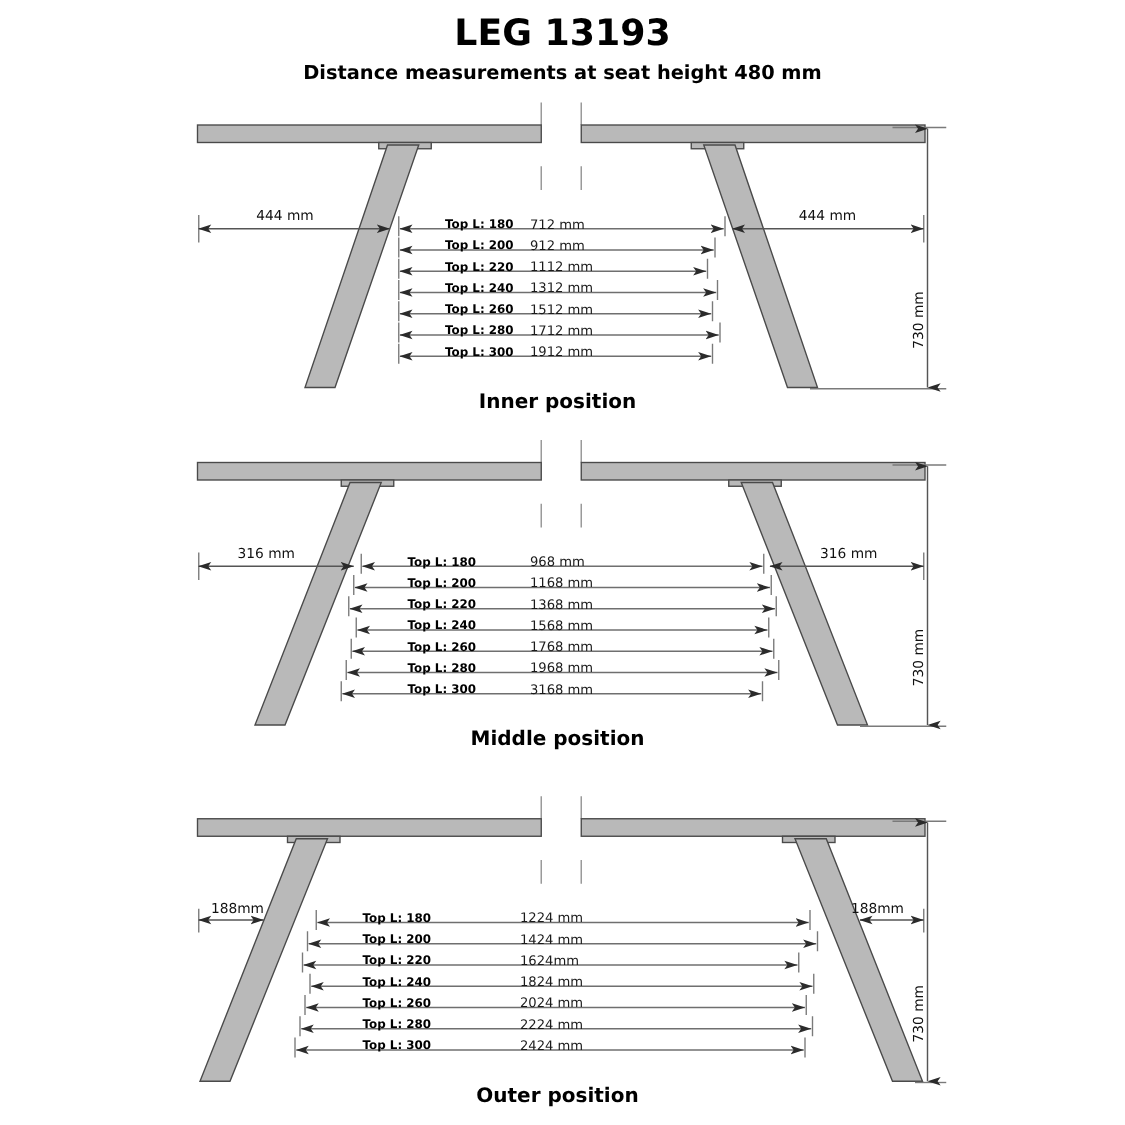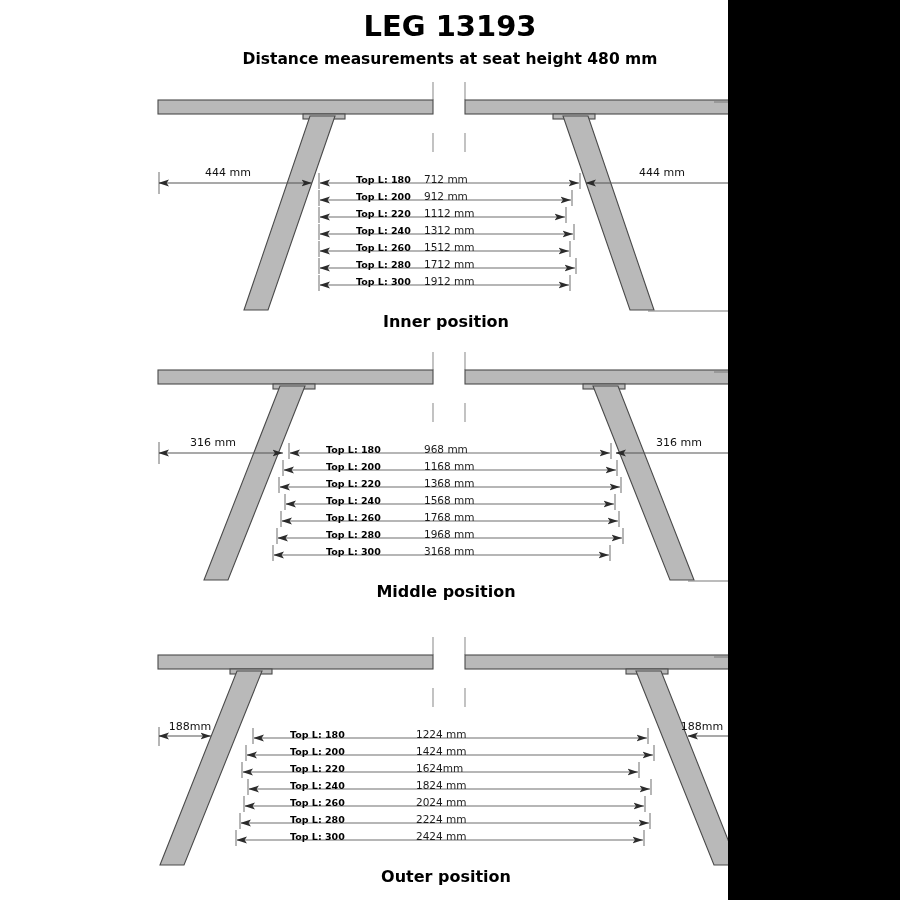--- a/index.html
+++ b/index.html
@@ -2,21 +2,21 @@
 <html><head>
 <meta charset="utf-8">
 <style>
   html, body {
     margin: 0;
     padding: 0;
     background: #000;
   }
   #page {
     position: relative;
-    width: 728px;
+    width: 900px;
     height: 900px;
     background: #ffffff;
     overflow: hidden;
     font-family: "DejaVu Sans", "Liberation Sans", sans-serif;
   }
   svg { display: block; }
   text { dominant-baseline: middle; }
   .t-title {
     font-family: "DejaVu Sans", "Liberation Sans", sans-serif;
     font-weight: bold;

